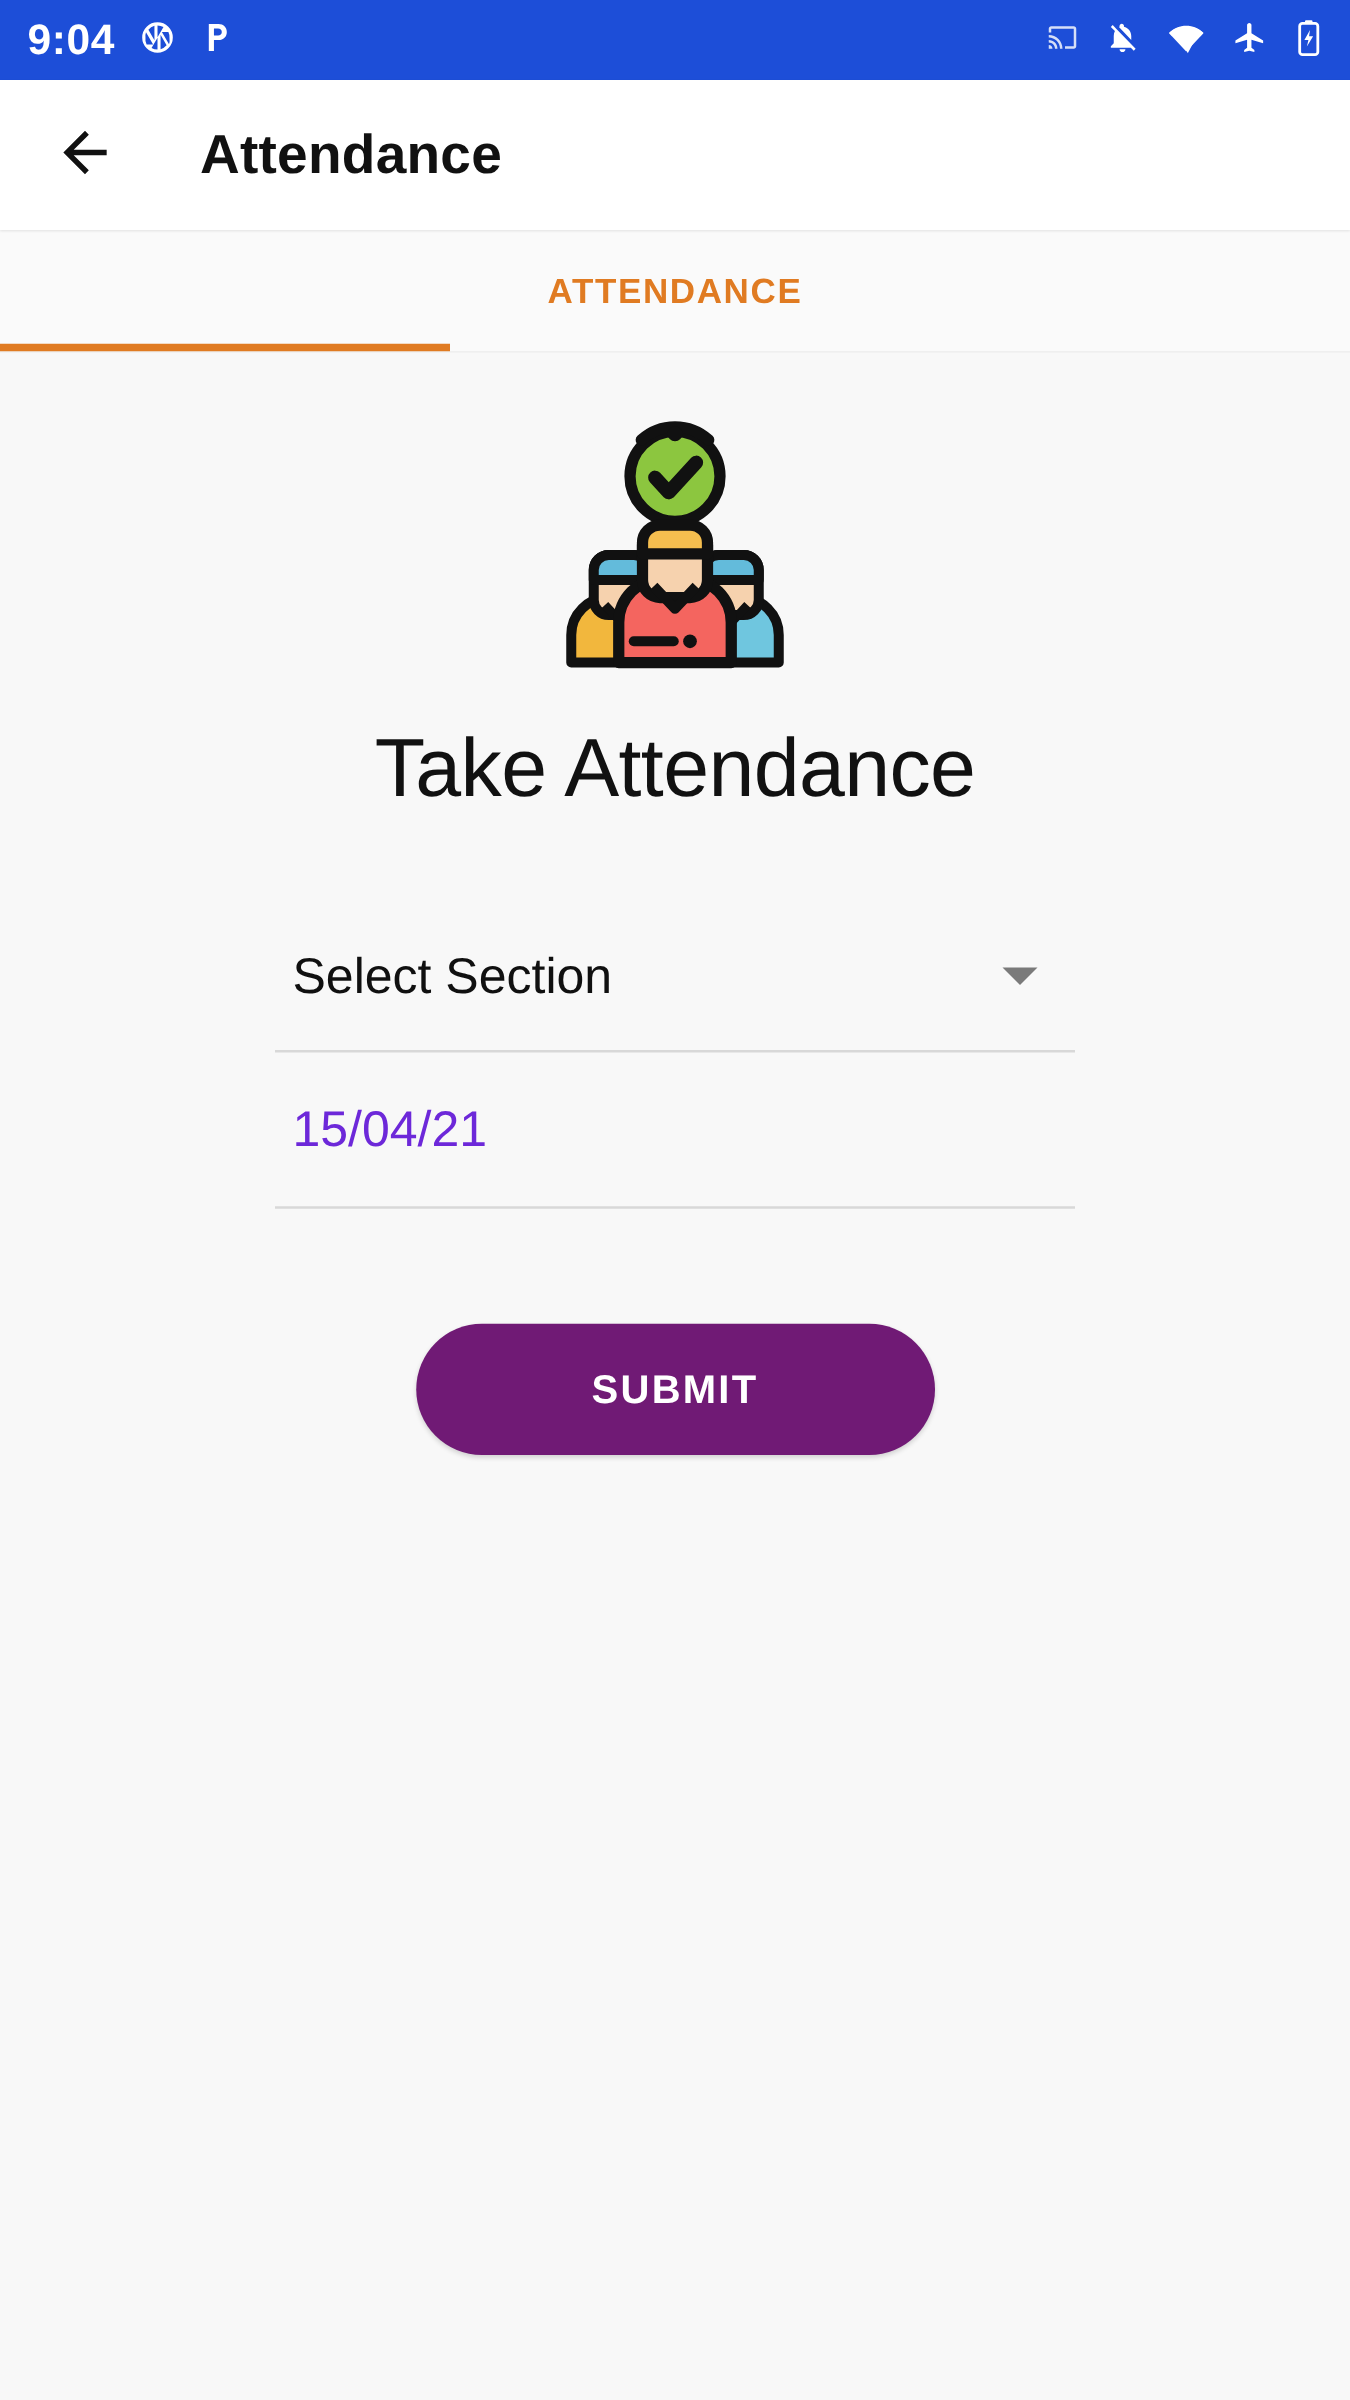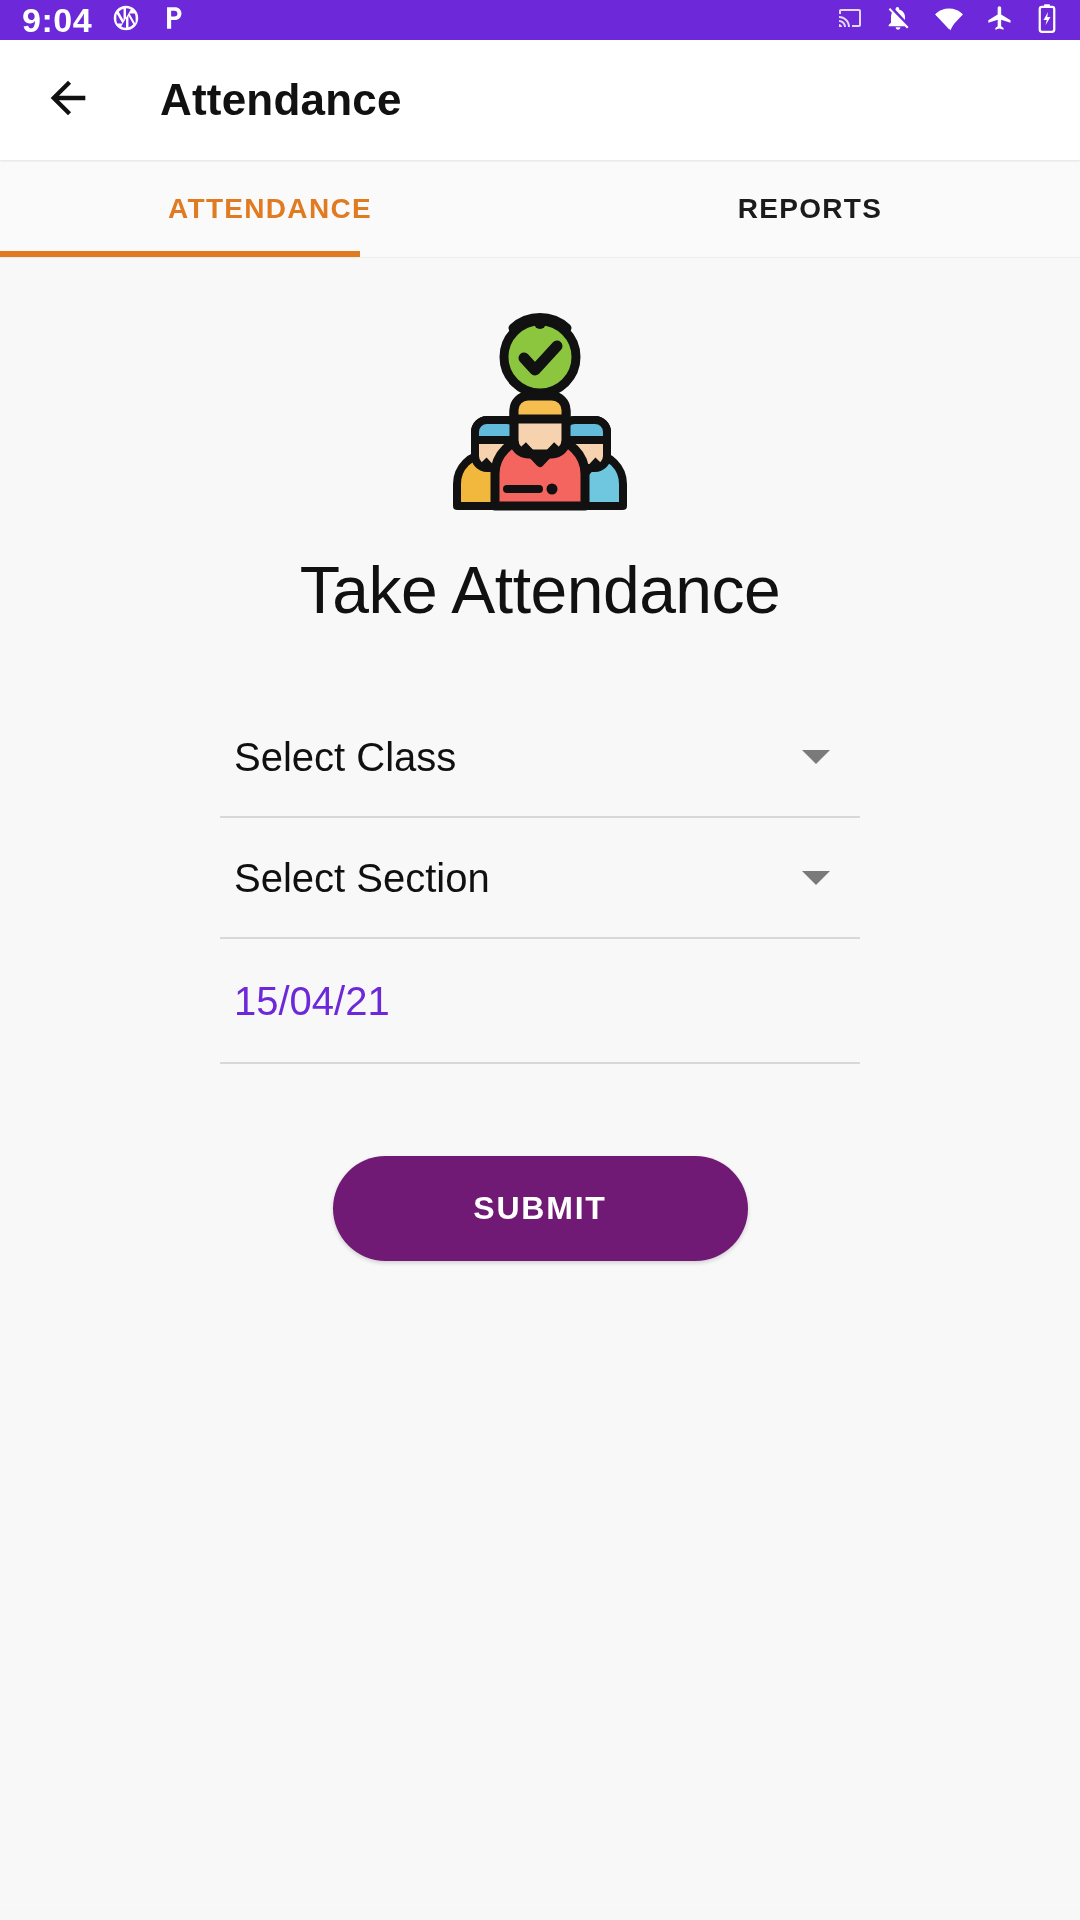--- a/index.html
+++ b/index.html
@@ -7,22 +7,22 @@
   html, body {
     width: 1080px;
     height: 1920px;
     font-family: "Liberation Sans", sans-serif;
     background: #f7f7f7;
     overflow: hidden;
   }
 
   
   .status-bar {
-    height: 40px;
-    background: #6d28d9;
+    height: 64px;
+    background: #1d4ed8;
     display: flex;
     align-items: center;
     padding: 0 22px;
     color: #ffffff;
   }
   .status-left {
     display: flex;
     align-items: center;
     gap: 20px;
   }
@@ -240,23 +240,20 @@
       </svg>
     </span>
   </div>
   <div class="app-title">Attendance</div>
 </div>
 
 <div class="tab-bar">
   <div class="tab active">
     <span>ATTENDANCE</span>
   </div>
-  <div class="tab">
-    <span>REPORTS</span>
-  </div>
   <div class="tab-indicator"></div>
 </div>
 
 <div class="content">
 
   <span class="hero-illustration">
     <svg class="hero-illustration" viewBox="0 0 230 210" xmlns="http://www.w3.org/2000/svg">
 
       <circle cx="115" cy="47" r="36" fill="#8CC63F" stroke="#111" stroke-width="9"></circle>
       <path d="M88 12 A40 40 0 0 1 142 12" fill="none" stroke="#111" stroke-width="9" stroke-linecap="round" transform="translate(0,6)"></path>
@@ -279,24 +276,20 @@
       <path d="M98 135 l17 18 l17 -18" fill="none" stroke="#111" stroke-width="8" stroke-linejoin="round"></path>
       <rect x="78" y="175" width="40" height="8" rx="4" fill="#111"></rect>
       <circle cx="127" cy="179" r="5.5" fill="#111"></circle>
     </svg>
   </span>
 
   <h1 class="page-heading">Take Attendance</h1>
 
   <div class="form">
 
-    <div class="field">
-      <span class="field-label">Select Class</span>
-      <span class="caret"></span>
-    </div>
 
     <div class="field">
       <span class="field-label">Select Section</span>
       <span class="caret"></span>
     </div>
 
     <div class="field field-date">
       <span class="field-label placeholder">15/04/21</span>
     </div>
 

